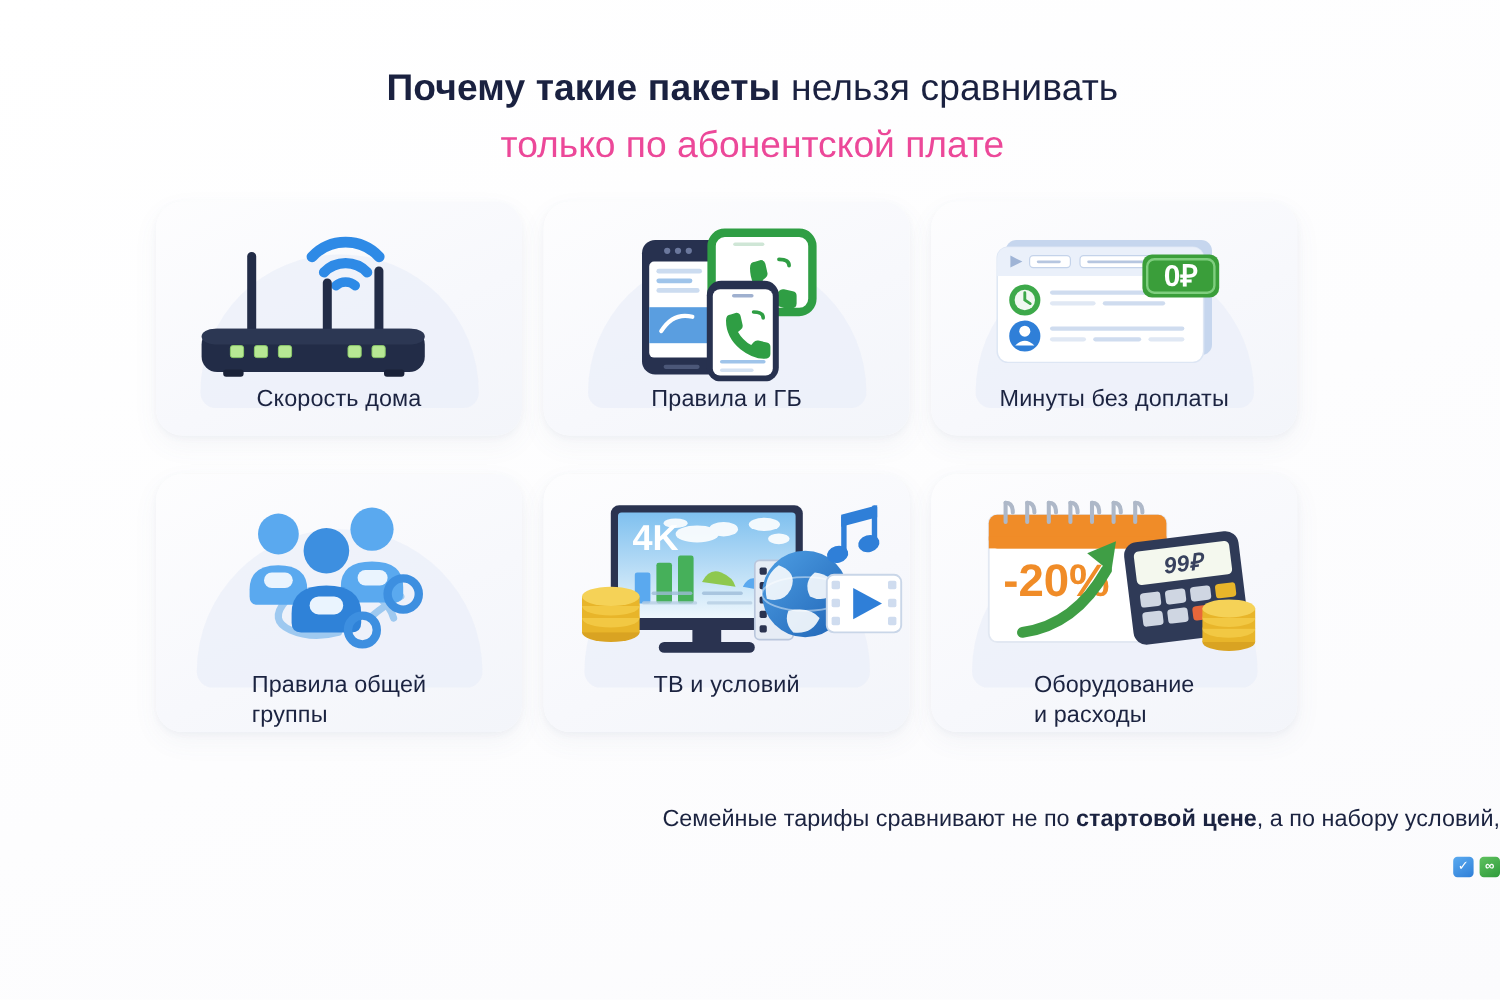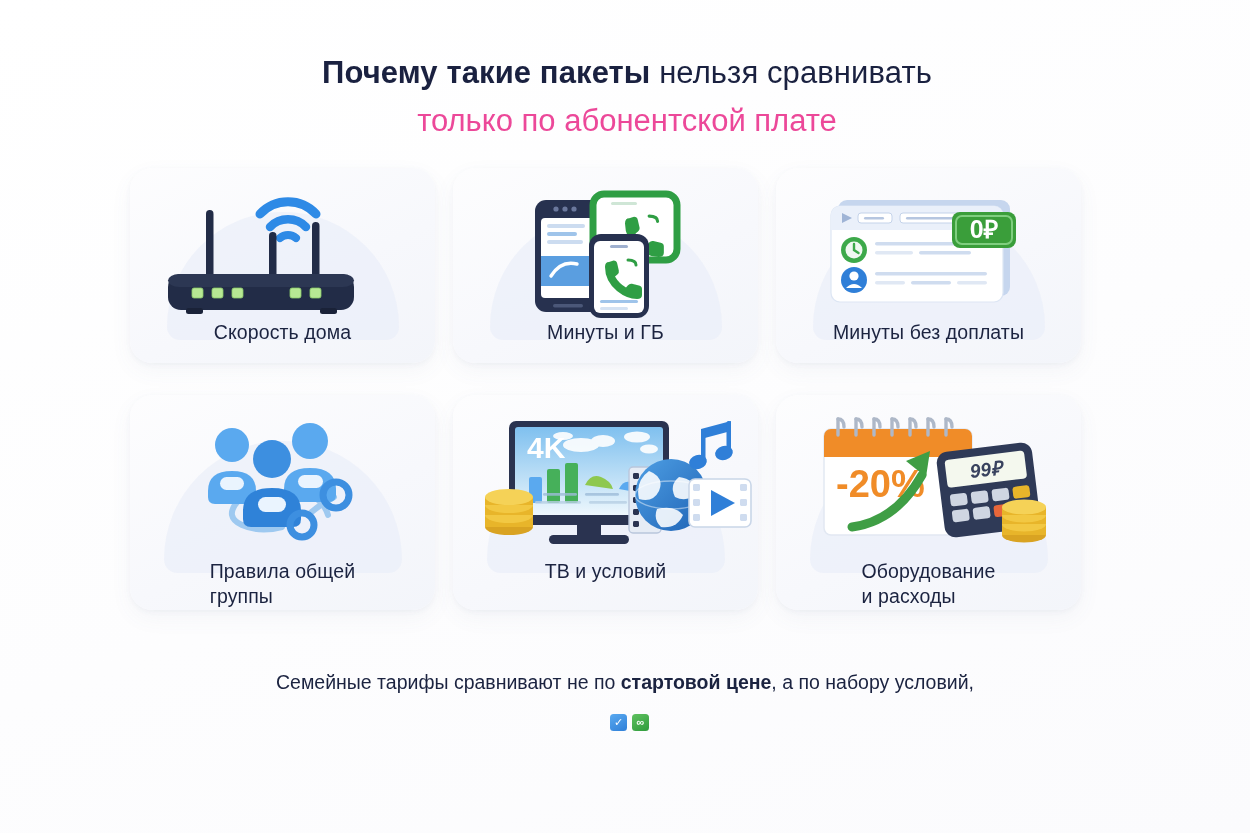--- a/index.html
+++ b/index.html
@@ -117,21 +117,21 @@
     margin-top: 2px;
   }
   .card-row2 .card-label { margin-top: 4px; }
 
   
   .footer {
     position: absolute;
     left: 0;
     top: 666px;
     width: 1250px;
-    text-align: center;
+    text-align: right;
     line-height: 1.72;
   }
   .footer-line {
     font-size: 19.5px;
     color: #1b2340;
     font-weight: 400;
     white-space: nowrap;
   }
   .footer-em { font-weight: 700; }
 
@@ -234,21 +234,21 @@
           <rect x="141" y="63" width="50" height="72" rx="6" fill="#ffffff"></rect>
           <rect x="157" y="67" width="18" height="3" rx="1.5" fill="#9fb0cf"></rect>
           <g transform="translate(152,80) scale(1.0)">
             <path d="M4 4 q-4 0 -4 5 q0 14 12 24 q10 8 20 8 q5 0 5 -4 v-6 q0 -3 -3 -3.6 l-7 -1.6 q-2.4 -0.5 -4 1.4 l-2 2.4 q-7 -4 -11 -11 l2.4 -2 q2 -1.6 1.4 -4 l-1.6 -7 q-0.6 -3 -3.6 -3 z" fill="#2f9e44"></path>
             <path d="M23 2 q8 0 8 5" fill="none" stroke="#2f9e44" stroke-width="3" stroke-linecap="round"></path>
           </g>
           <rect x="147" y="122" width="38" height="3" rx="1.5" fill="#9fc4ea"></rect>
           <rect x="147" y="129" width="28" height="3" rx="1.5" fill="#d4e2f3"></rect>
         </svg>
       </div>
-      <div class="card-label">Минуты и ГБ</div>
+      <div class="card-label">Правила и ГБ</div>
     </div>
 
     <div class="card card-row1">
       <div class="dome"></div>
       <div class="art">
         <svg viewBox="0 0 305 140" width="305" height="140" xmlns="http://www.w3.org/2000/svg">
 
           <rect x="62" y="22" width="172" height="96" rx="9" fill="#c6d6ee"></rect>
 
           <rect x="55" y="28" width="172" height="96" rx="9" fill="#ffffff" stroke="#dde6f4" stroke-width="1.2"></rect>

